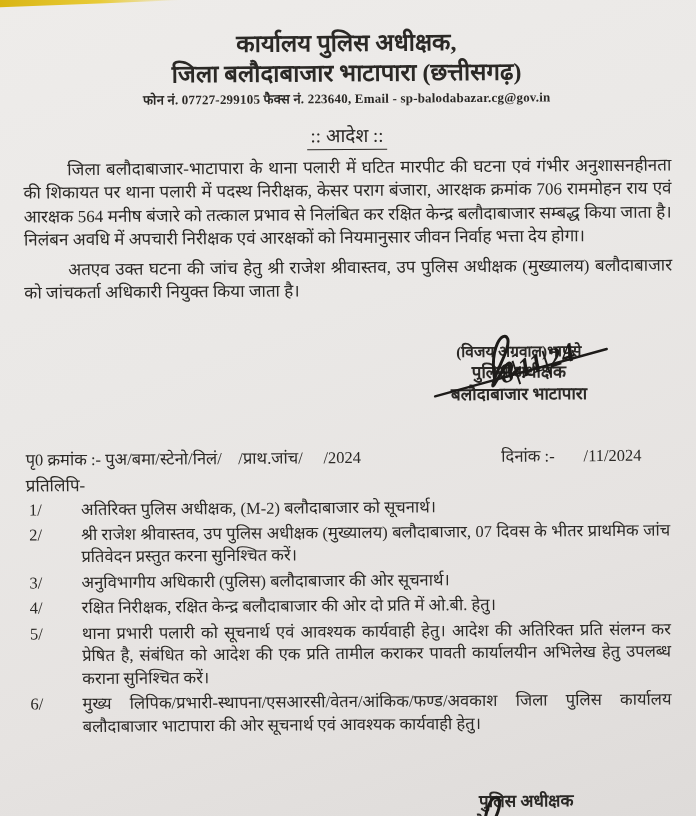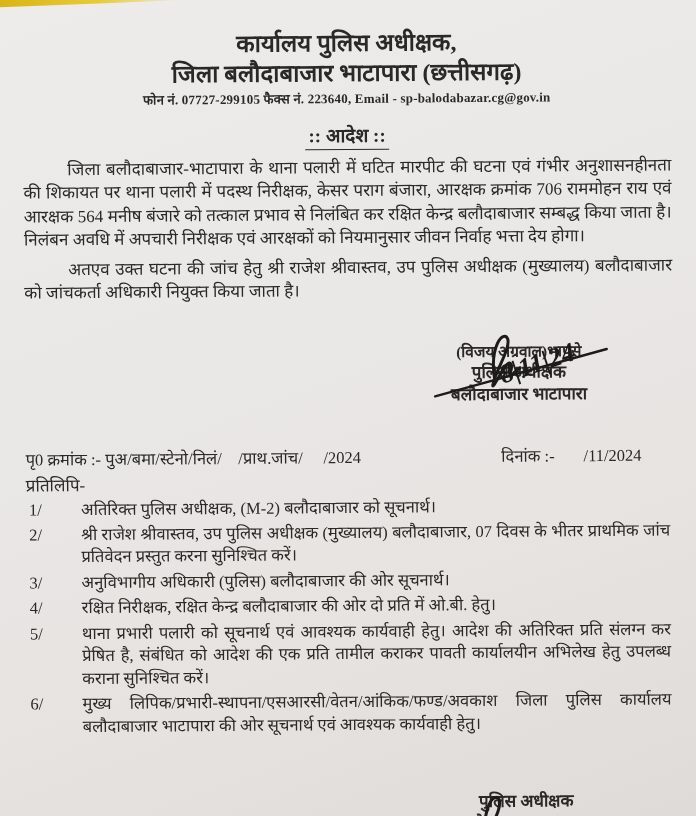--- a/index.html
+++ b/index.html
@@ -19,21 +19,21 @@
   .content{
     position:absolute;left:0;top:0;right:0;
     padding:28px 26px 0 22px;
     transform:rotate(-0.45deg);
     transform-origin:50% 0;
   }
   .hdr1{text-align:center;font-size:24px;font-weight:600;line-height:1.25;}
   .hdr2{text-align:center;font-size:24px;font-weight:600;line-height:1.25;}
   .hdr3{text-align:center;font-size:13px;font-weight:700;line-height:1.45;margin-top:2px;letter-spacing:.2px;}
   .order-heading-wrap{text-align:center;margin-top:13px;}
-  .order-heading{display:inline-block;font-size:19px;font-weight:700;border-bottom:1.6px solid #2b2926;padding:0 3px 1px;}
+  .order-heading{display:inline-block;font-size:19px;font-weight:400;border-bottom:1.6px solid #2b2926;padding:0 3px 1px;}
   .para{font-size:17px;line-height:1.38;text-align:justify;text-indent:44px;margin:6px 0 0;}
   .sig-block{position:relative;width:284px;margin-left:auto;text-align:center;font-weight:700;}
   .sig-top{height:97px;margin-top:-4px;margin-right:12px;}
   .sig-bottom{height:108px;margin-top:12px;margin-right:8px;}
   .sig-svg{position:absolute;pointer-events:none;}
   .sig-svg path{fill:none;stroke:#1d1b19;stroke-linecap:round;stroke-linejoin:round;}
   .sig-svg text{fill:#1d1b19;font-family:"Liberation Serif",serif;font-style:italic;}
   .sig-name{font-size:15.5px;margin-top:42px;white-space:nowrap;}
   .sig-desig{font-size:17px;line-height:1.3;}
   .sig-place{font-size:17px;line-height:1.3;}

